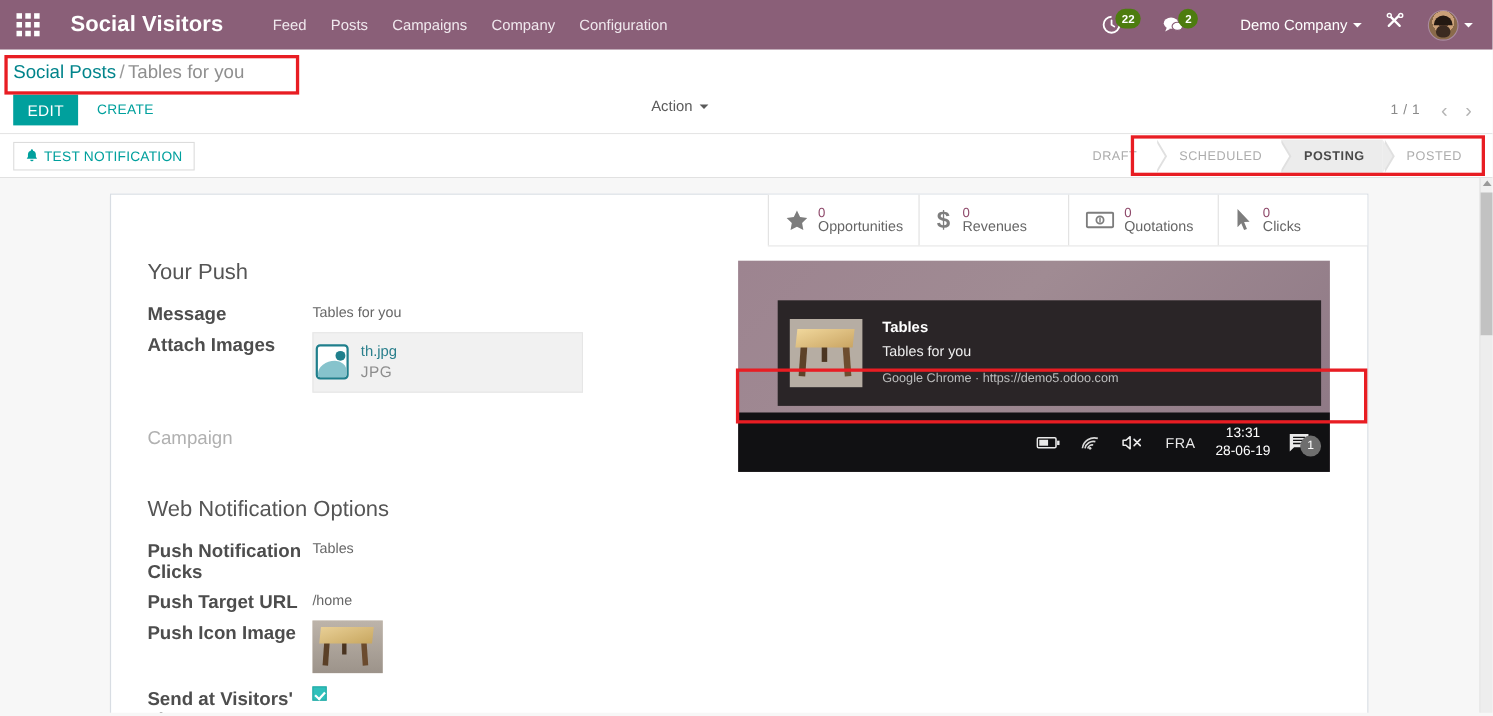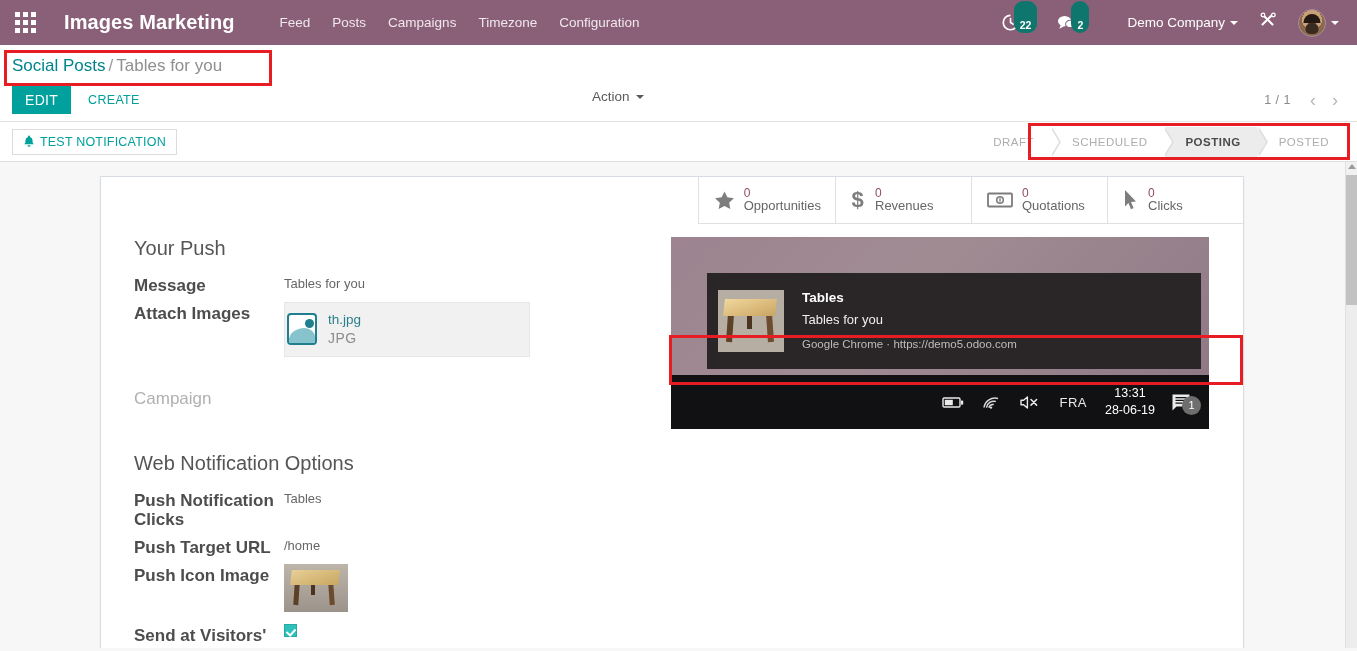--- a/index.html
+++ b/index.html
@@ -23,22 +23,22 @@
   }
   .nav-links { display: flex; align-items: center; gap: 0px; }
   .nav-links a {
     color: #f0e8ee; text-decoration: none; font-size: 13.5px;
     padding: 6px 11px; white-space: nowrap;
   }
   .nav-right { margin-left: auto; display: flex; align-items: center; gap: 0; padding-right: 6px; }
   .nav-badge-item { display: flex; align-items: center; position: relative; padding: 0 10px; cursor: pointer; }
   .nav-badge-item svg { display: block; }
   .badge-pill {
-    background: #0f766e; color: #fff; font-size: 10.5px; font-weight: bold;
-    border-radius: 9px; padding: 18px 6px 1px 6px; margin-left: -5px;
+    background: #4d7c0f; color: #fff; font-size: 10.5px; font-weight: bold;
+    border-radius: 9px; padding: 4px 6px 1px 6px; margin-left: -5px;
     margin-top: -11px; line-height: 13px; min-width: 18px; text-align: center;
   }
   .company-name { font-size: 13.5px; color: #fff; padding: 0 12px 0 28px; white-space: nowrap; cursor: pointer; }
   .caret-down {
     display: inline-block; width: 0; height: 0; margin-left: 5px;
     border-left: 4px solid transparent; border-right: 4px solid transparent;
     border-top: 4px solid #fff; vertical-align: middle;
   }
   .tools-icon { padding: 0 10px; cursor: pointer; }
   .avatar-wrap { display: flex; align-items: center; padding: 0 4px 0 10px; cursor: pointer; }
@@ -249,26 +249,26 @@
         <i></i>
         <i></i>
         <i></i>
         <i></i>
         <i></i>
         <i></i>
         <i></i>
         <i></i>
       </div>
   </div>
-  <div class="brand">Images Marketing</div>
+  <div class="brand">Social Visitors</div>
   <div class="nav-links">
     <a href="#">Feed</a>
     <a href="#">Posts</a>
     <a href="#">Campaigns</a>
-    <a href="#">Timezone</a>
+    <a href="#">Company</a>
     <a href="#">Configuration</a>
   </div>
 
   <div class="nav-right">
     <div class="nav-badge-item">
       <svg width="17" height="17" viewBox="0 0 16 16">
         <path d="M8 1.2a6.8 6.8 0 1 0 6.8 6.8" fill="none" stroke="#fff" stroke-width="1.6"></path>
         <path d="M8 4.2V8l2.4 1.6" fill="none" stroke="#fff" stroke-width="1.5" stroke-linecap="round"></path>
       </svg>
       <span class="badge-pill">22</span>

